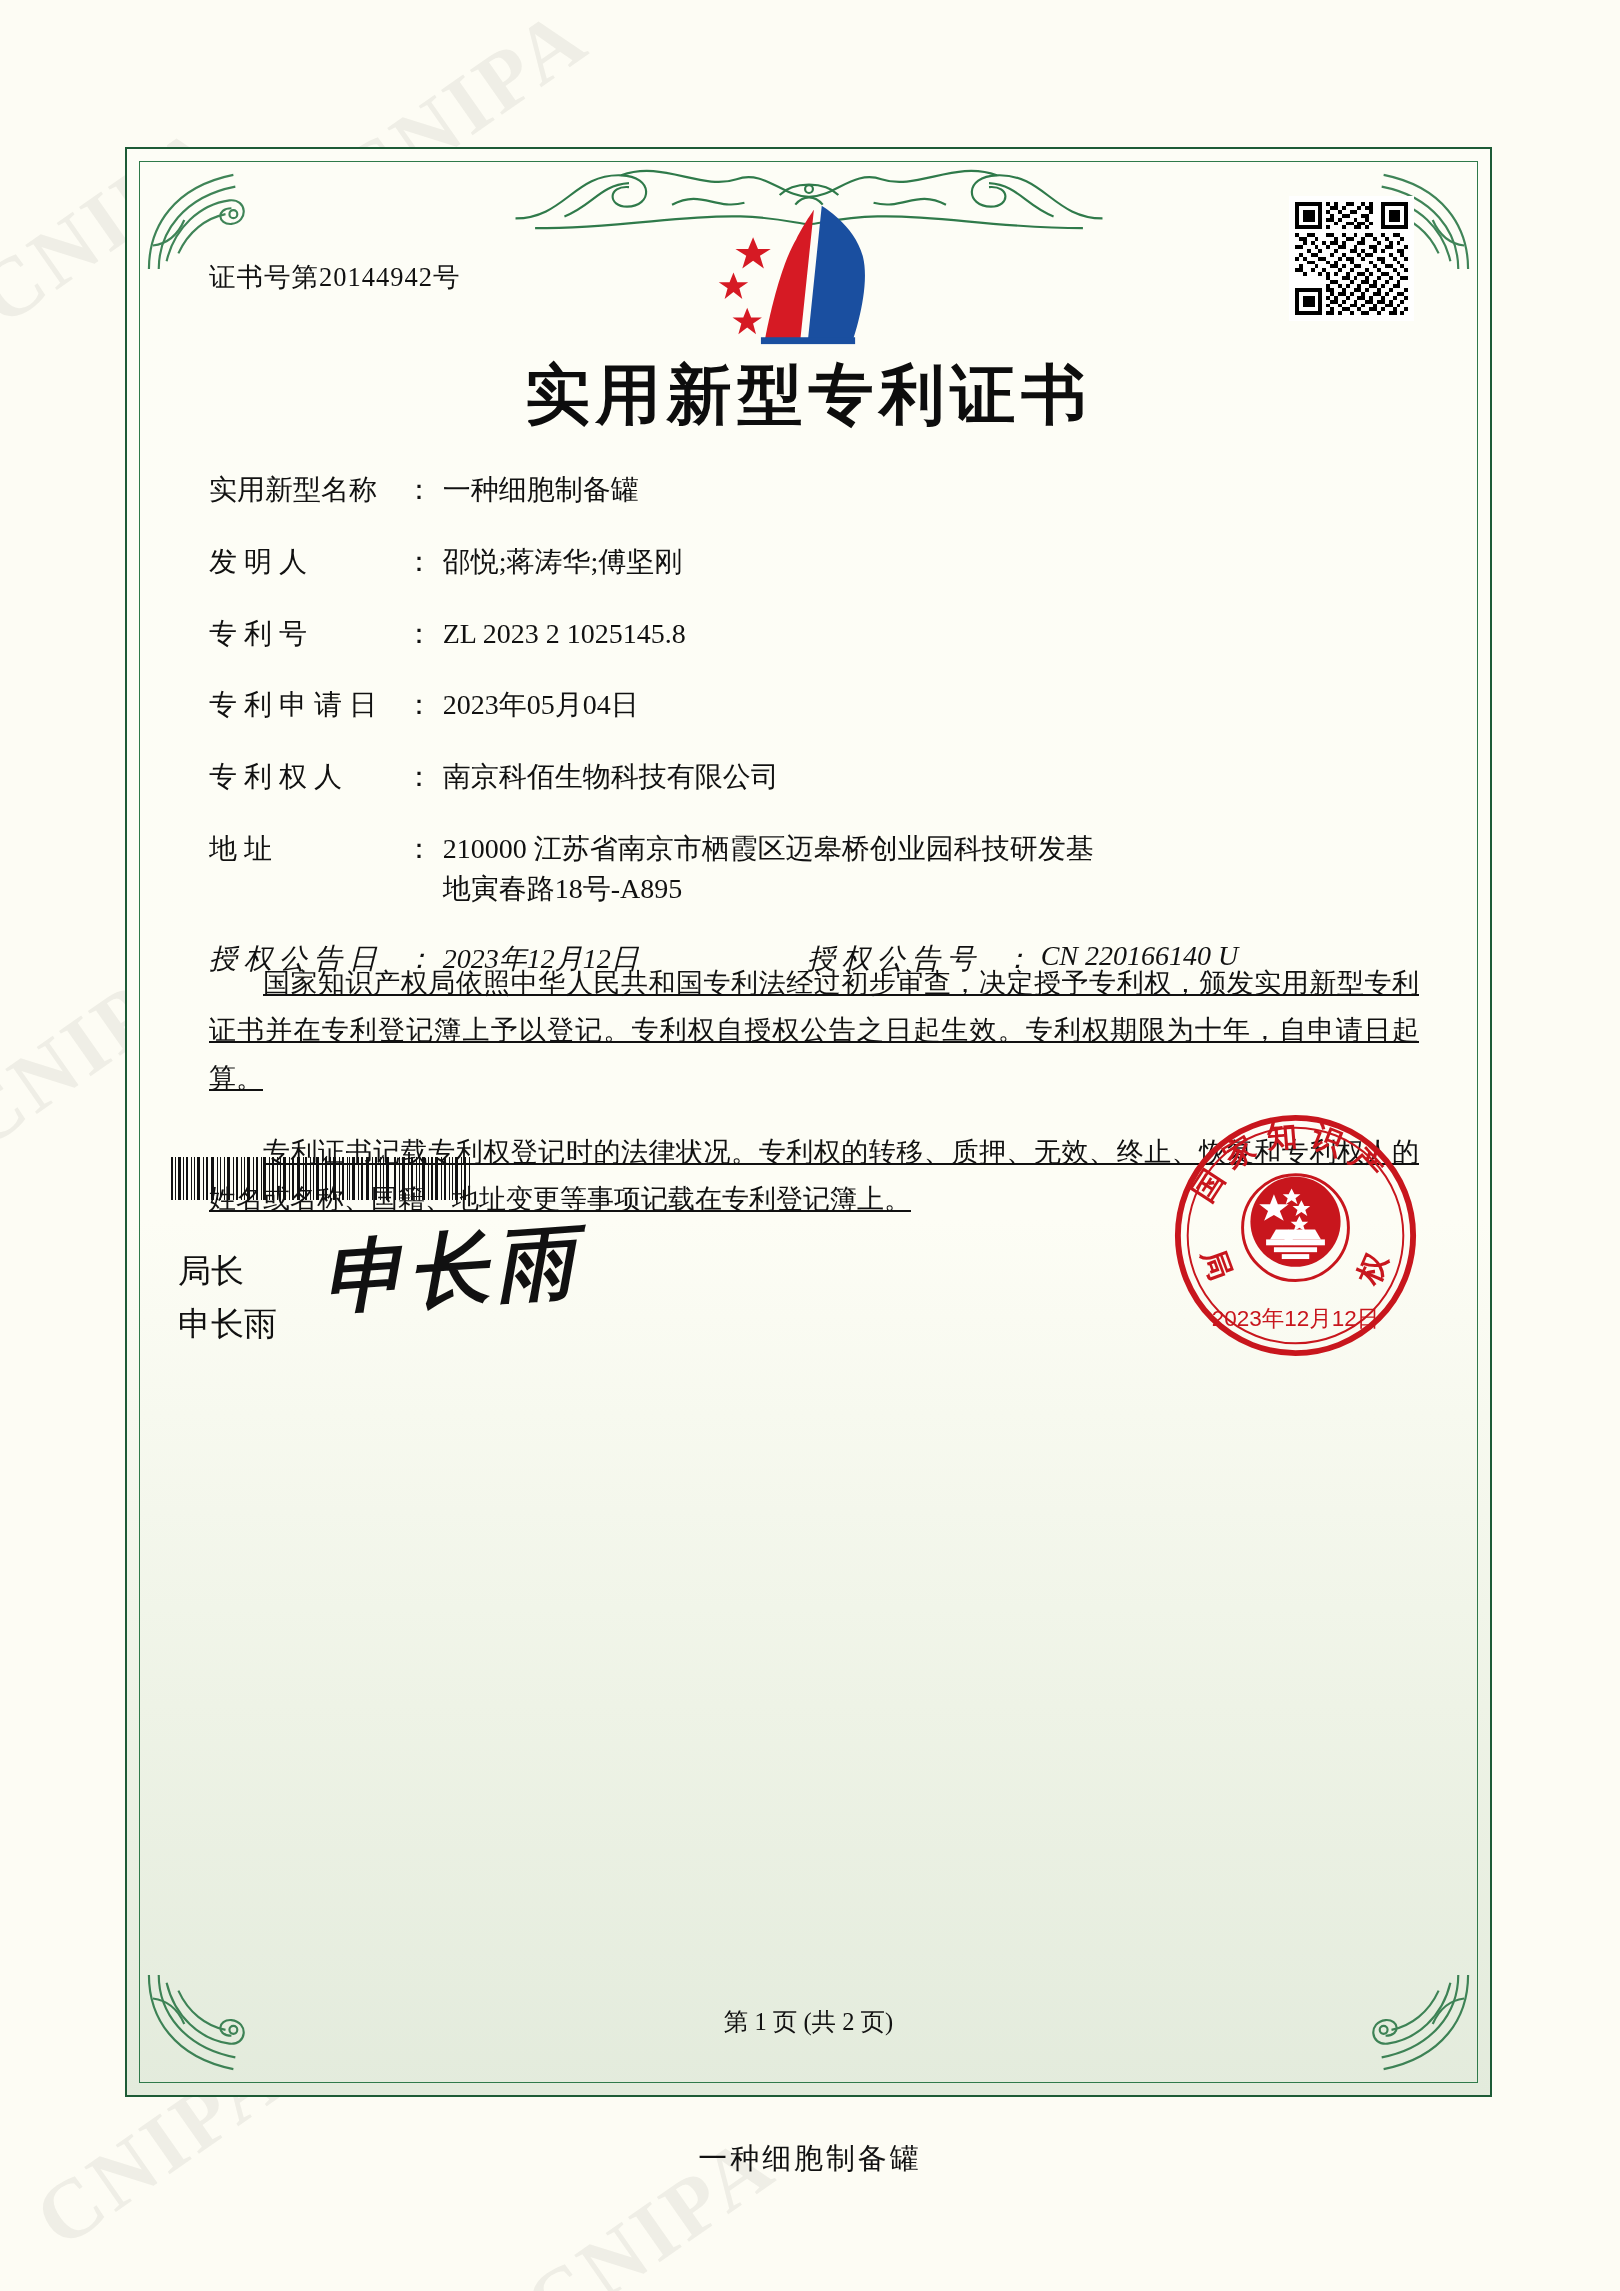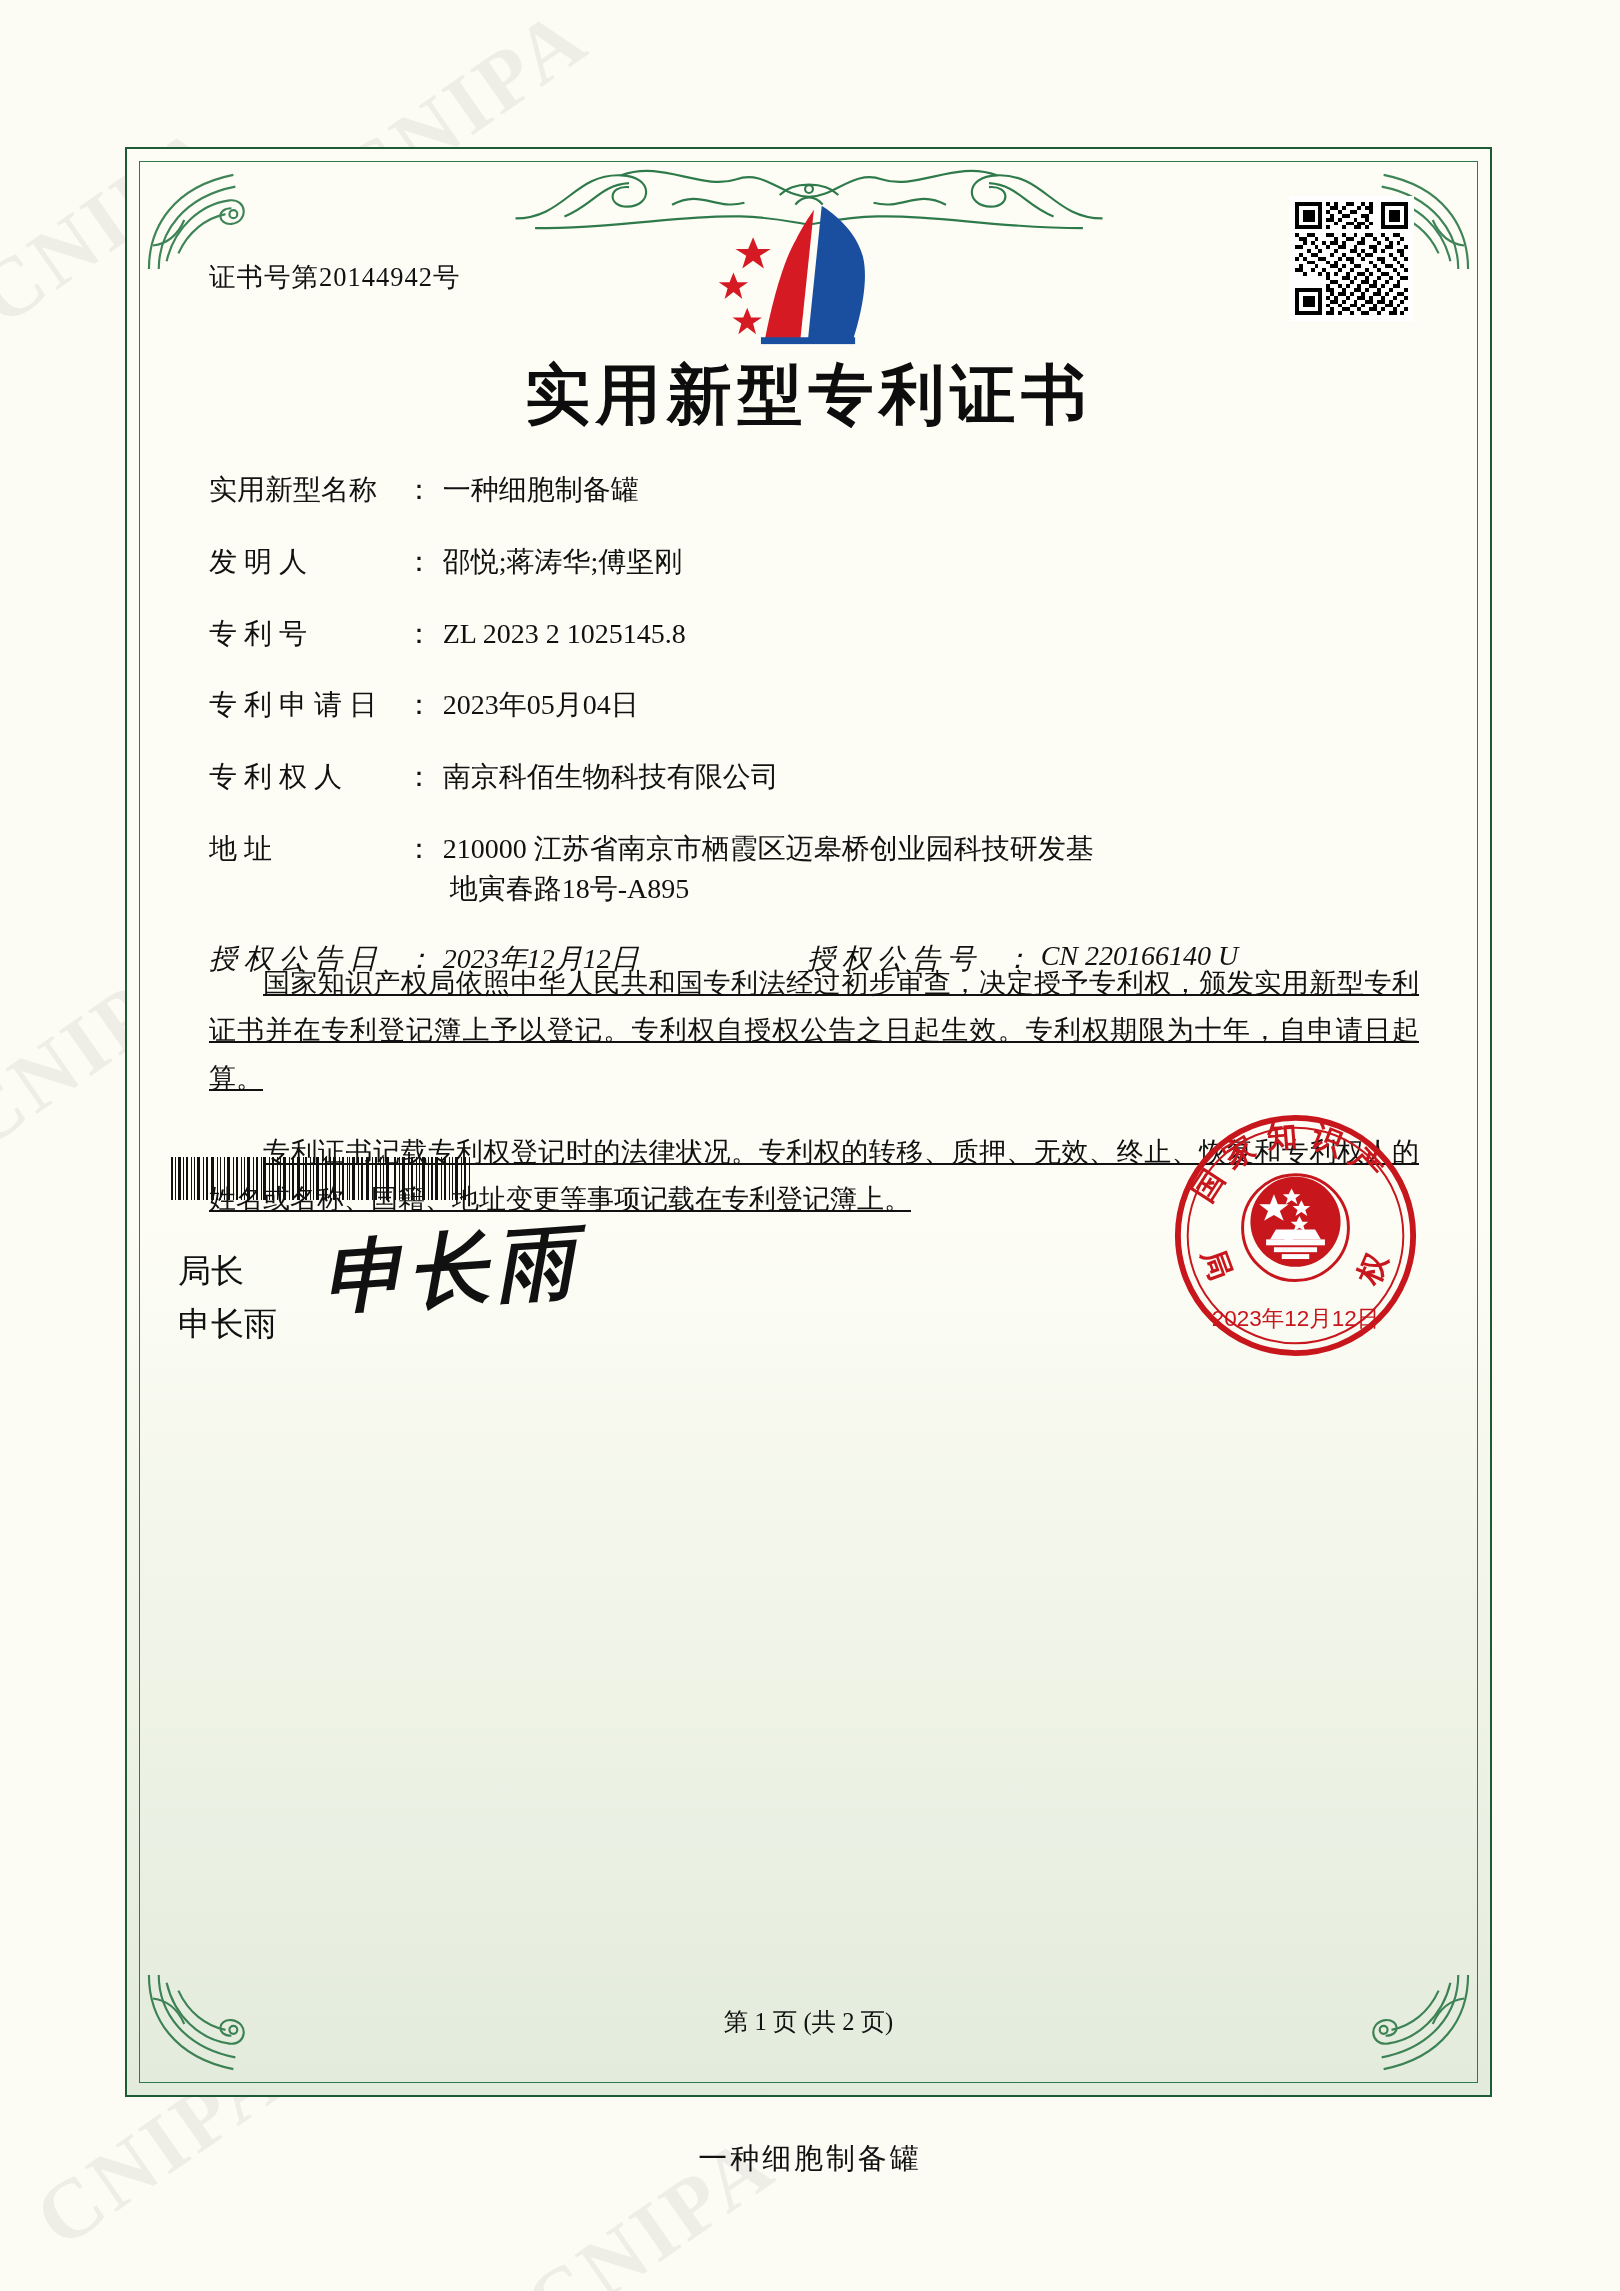--- a/index.html
+++ b/index.html
@@ -153,21 +153,21 @@
     letter-spacing: 0px;
     white-space: nowrap;
   }
   .field-colon {
     flex: 0 0 auto;
     padding: 0 9.8px 0 3.9px;
   }
   .field-value {
     flex: 1 1 auto;
   }
-  .field-value .line2 { display: block; margin-left: 7px; }
+  .field-value .line2 { display: block; }
 
   .dual-row {
     display: flex;
     align-items: flex-start;
     font-size: 28px;
     margin-bottom: 39px;
     font-style: italic;
   }
   .dual-row .seg1 { display: flex; width: 598px; }
   .dual-row .seg2 { display: flex; }

